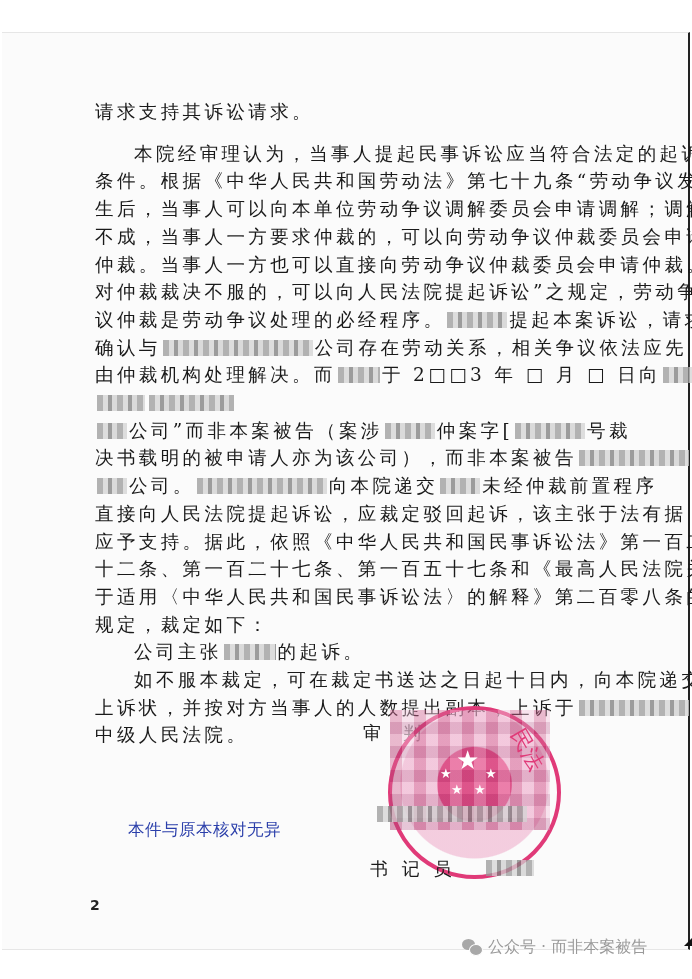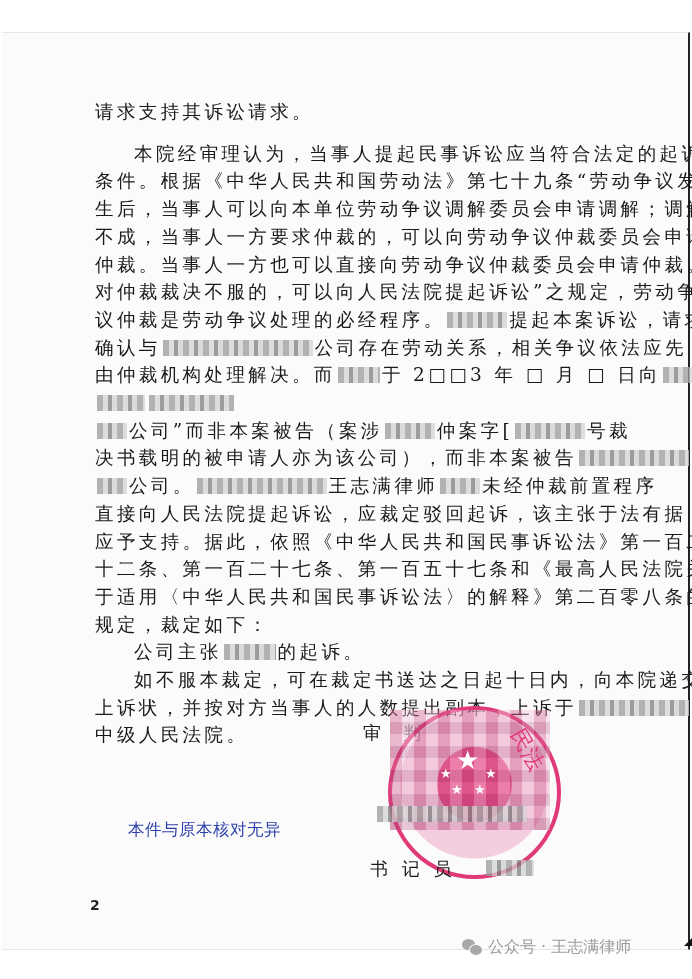--- a/index.html
+++ b/index.html
@@ -77,21 +77,21 @@
     <div class="line" style="top: 198.1px;"><span>生后，当事人可以向本单位劳动争议调解委员会申请调解；调解</span></div>
     <div class="line" style="top: 225.8px;"><span>不成，当事人一方要求仲裁的，可以向劳动争议仲裁委员会申请</span></div>
     <div class="line" style="top: 253.5px;"><span>仲裁。当事人一方也可以直接向劳动争议仲裁委员会申请仲裁。</span></div>
     <div class="line" style="top: 281.2px;"><span>对仲裁裁决不服的，可以向人民法院提起诉讼”之规定，劳动争</span></div>
     <div class="line" style="top: 308.9px;"><span>议仲裁是劳动争议处理的必经程序。</span><span class="blur" style="width: 60px;"></span><span>提起本案诉讼，请求</span></div>
     <div class="line" style="top: 336.6px; font-family: Liberation Serif, serif;"><span>确认与</span><span class="blur" style="width: 150px;"></span><span>公司存在劳动关系，相关争议依法应先</span></div>
     <div class="line" style="top: 364.3px;"><span>由仲裁机构处理解决。而</span><span class="blur" style="width: 42px;"></span><span>于 2□□3 年 □ 月 □ 日向</span><span class="blur" style="width: 70px;"></span></div>
     <div class="line" style="top: 392px;"><span class="blur" style="width: 48px;"></span><span class="blur" style="width: 85px;"></span></div>
     <div class="line" style="top: 419.7px;"><span class="blur" style="width: 30px;"></span><span>公司”而非本案被告（案涉</span><span class="blur" style="width: 50px;"></span><span>仲案字[</span><span class="blur" style="width: 70px;"></span><span>号裁</span></div>
     <div class="line" style="top: 447.4px;"><span>决书载明的被申请人亦为该公司），而非本案被告</span><span class="blur" style="width: 110px;"></span></div>
-    <div class="line" style="top: 475.1px;"><span class="blur" style="width: 30px;"></span><span>公司。</span><span class="blur" style="width: 130px;"></span><span>王志满律师</span><span class="blur" style="width: 40px;"></span><span>未经仲裁前置程序</span></div>
+    <div class="line" style="top: 475.1px;"><span class="blur" style="width: 30px;"></span><span>公司。</span><span class="blur" style="width: 130px;"></span><span>向本院递交</span><span class="blur" style="width: 40px;"></span><span>未经仲裁前置程序</span></div>
     <div class="line" style="top: 502.8px;"><span>直接向人民法院提起诉讼，应裁定驳回起诉，该主张于法有据，</span></div>
     <div class="line" style="top: 530.5px;"><span>应予支持。据此，依照《中华人民共和国民事诉讼法》第一百二</span></div>
     <div class="line" style="top: 558.2px;"><span>十二条、第一百二十七条、第一百五十七条和《最高人民法院关</span></div>
     <div class="line" style="top: 585.9px;"><span>于适用〈中华人民共和国民事诉讼法〉的解释》第二百零八条的</span></div>
     <div class="line" style="top: 613.6px;"><span>规定，裁定如下：</span></div>
     <div class="line indent" style="top: 641.3px;"><span>公司主张</span><span class="blur" style="width: 52px;"></span><span>的起诉。</span></div>
     <div class="line indent" style="top: 669px;"><span>如不服本裁定，可在裁定书送达之日起十日内，向本院递交</span></div>
     <div class="line" style="top: 696.7px;"><span>上诉状，并按对方当事人的人数提出副本，上诉于</span><span class="blur" style="width: 110px;"></span></div>
     <div class="line" style="top: 724.4px;"><span>中级人民法院。</span></div>
   </div>
@@ -117,14 +117,14 @@
 
 <div class="page-num">2</div>
 
 <div class="corner-mark"></div>
 
 <div class="watermark">
   <span class="wechat-icon">
       <span class="b1"></span>
       <span class="b2"></span>
     </span>
-  <span>公众号 · 王志满律师</span>
+  <span>公众号 · 而非本案被告</span>
 </div>
 
 </body></html>

